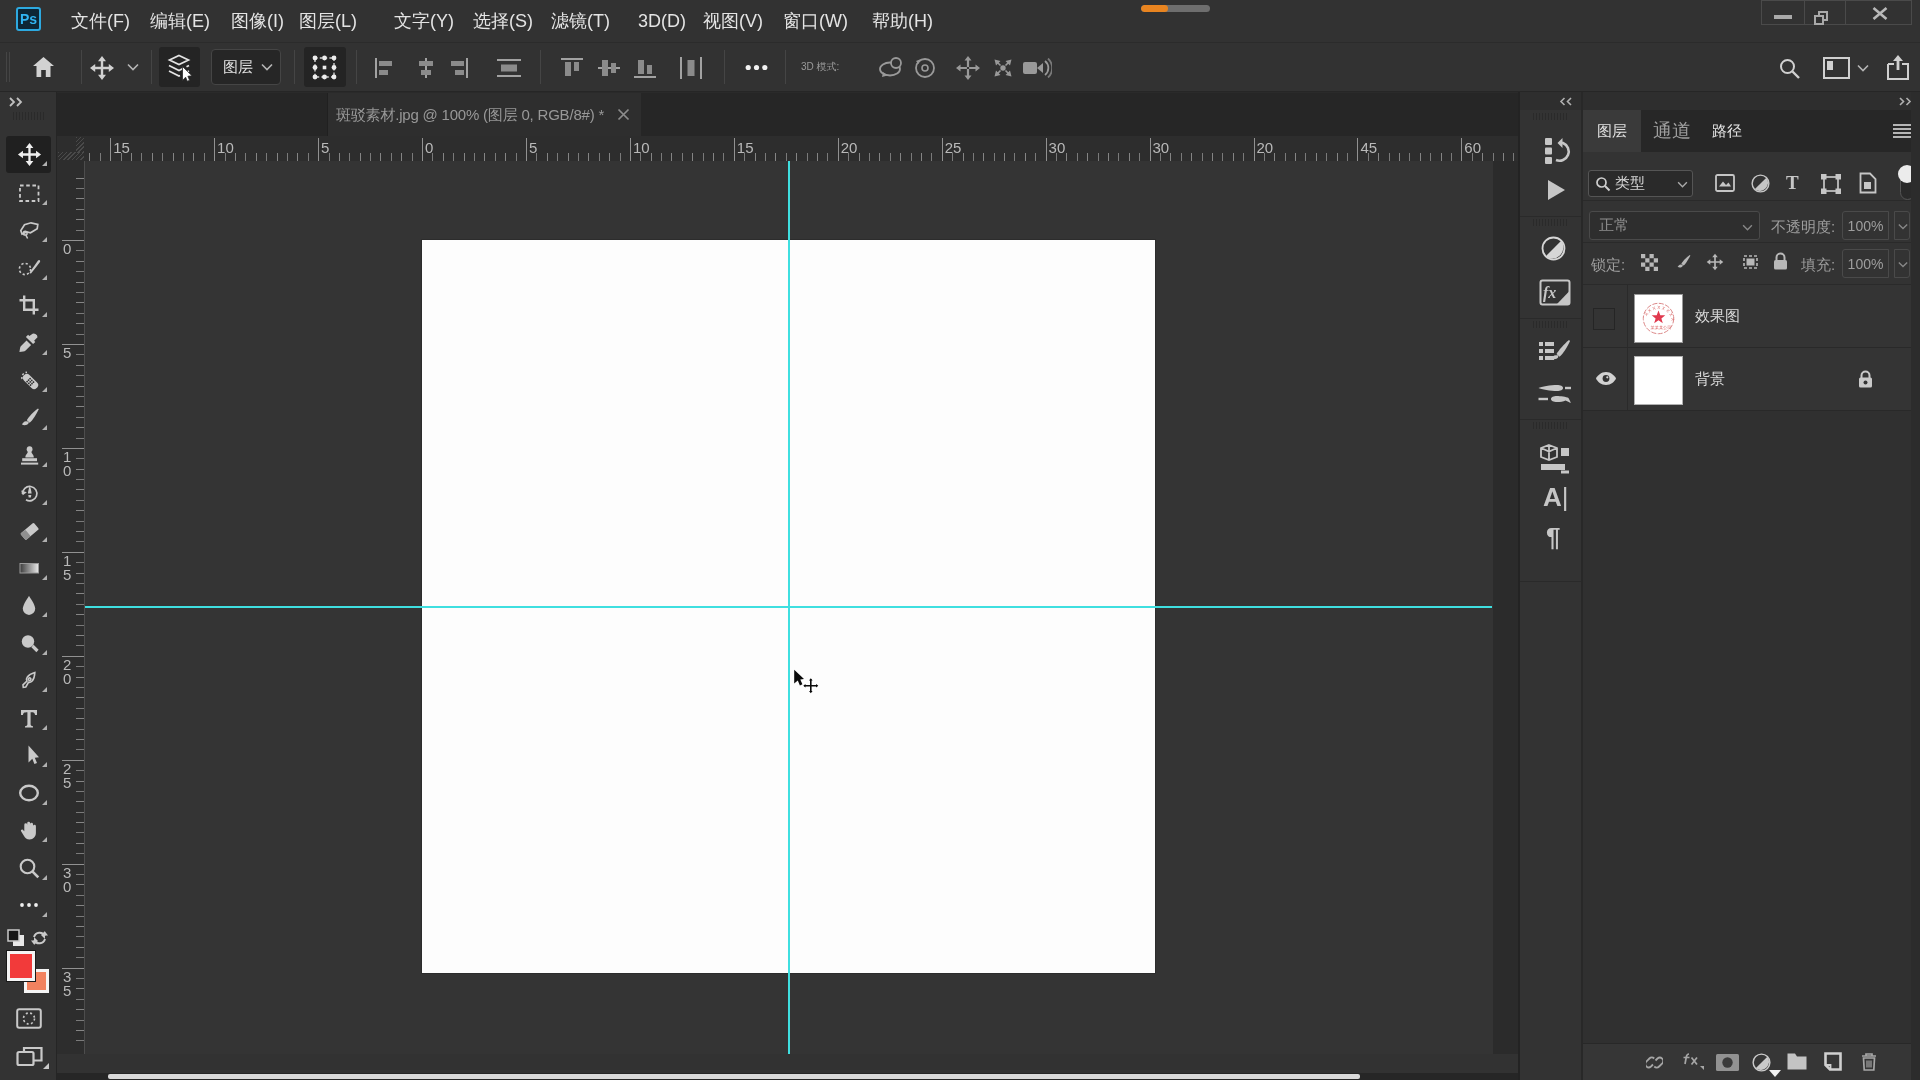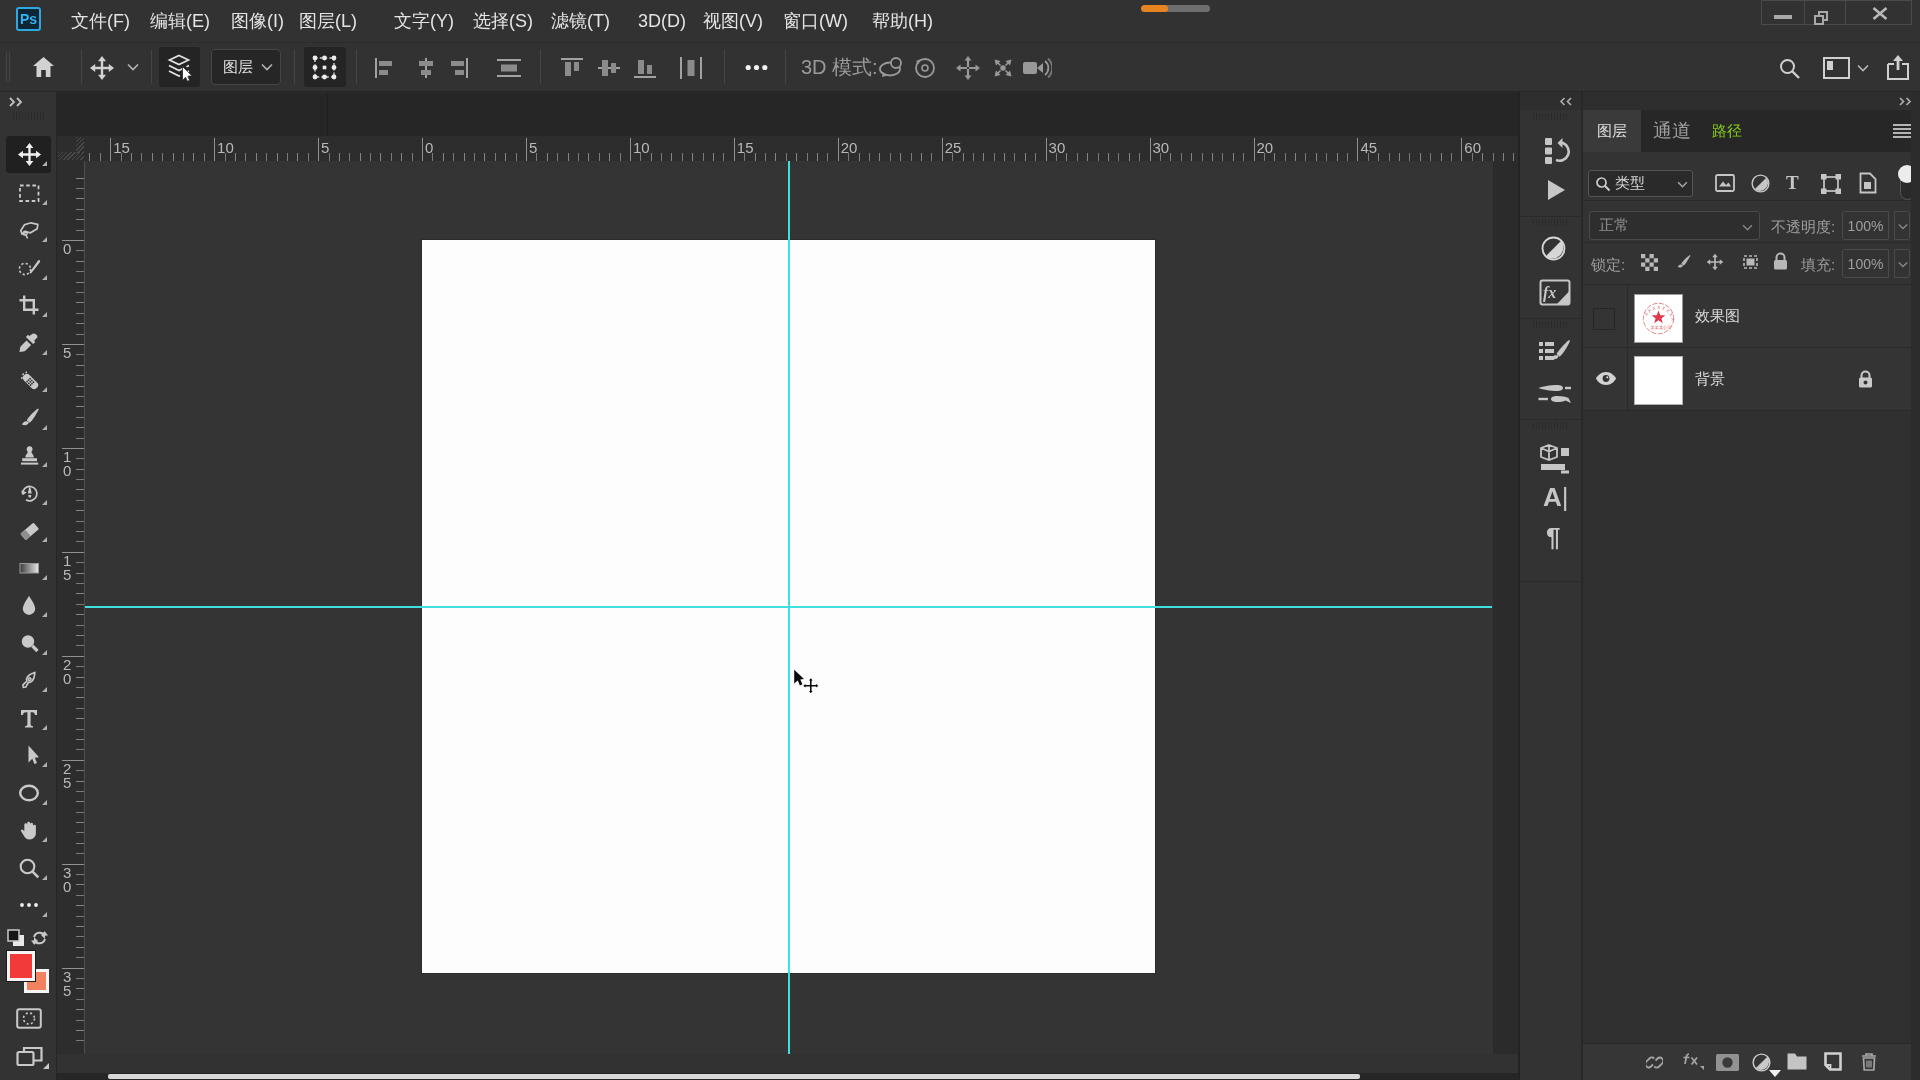--- a/index.html
+++ b/index.html
@@ -131,21 +131,21 @@
       <rect x="21" y="0" width="2" height="22" fill="#a2a2a2"></rect>
       <rect x="8.5" y="3" width="7" height="16" fill="#8b8b8b"></rect>
     </svg>
   <div class="sep" style="left:724px;top:50px;height:34px;"></div>
   <svg class="ic" style="left:745px;top:64px;" width="23" height="7" viewBox="0 0 23 7">
       <circle cx="3.2" cy="3.5" r="2.6" fill="#f2f2f2"></circle>
       <circle cx="11.5" cy="3.5" r="2.6" fill="#f2f2f2"></circle>
       <circle cx="19.8" cy="3.5" r="2.6" fill="#f2f2f2"></circle>
     </svg>
   <div class="sep" style="left:785px;top:50px;height:34px;"></div>
-  <div class="abs" style="left:801px;top:42px;height:50px;line-height:50px;color:#9a9a9a;font-size:20px;">3D 模式:</div>
+  <div class="abs" style="left:801px;top:42px;height:50px;line-height:50px;color:#9a9a9a;font-size:10px;">3D 模式:</div>
 
   <svg class="ic" style="left:877px;top:56px;" width="27" height="24" viewBox="0 0 27 24">
       <ellipse cx="13" cy="13" rx="10" ry="6.5" stroke="#999" stroke-width="1.8" fill="none"></ellipse>
       <circle cx="19" cy="7" r="5" stroke="#999" stroke-width="1.8" fill="#323232"></circle>
       <path d="M6 16 L10.5 19.5 L5 21 Z" fill="#999"></path>
     </svg>
   <svg class="ic" style="left:912px;top:55px;" width="26" height="26" viewBox="0 0 26 26">
       <circle cx="13" cy="13" r="9" stroke="#999" stroke-width="1.8" fill="none"></circle>
       <circle cx="13" cy="13" r="3" stroke="#999" stroke-width="1.6" fill="none"></circle>
       <path d="M4 6 L9 4 L6.5 9 Z" fill="#999"></path>
@@ -337,20 +337,26 @@
     </svg>
 
   <svg class="ic" style="left:16px;top:1045px;" width="27" height="22" viewBox="0 0 27 22">
       <rect x="1.5" y="7" width="16" height="13" rx="1.5" stroke="#c9c9c9" stroke-width="2.2" fill="none"></rect>
       <path d="M8 7 L8 3 L25.5 3 L25.5 15.5 L17.5 15.5" stroke="#c9c9c9" stroke-width="2.2" fill="none"></path>
     </svg>
   <div class="abs" style="left:43px;top:1063px;width:0;height:0;border-left:6px solid transparent;border-bottom:6px solid #c9c9c9;"></div>
 
   <div class="abs" id="tabbar" style="left:57px;top:92px;width:1461px;height:44px;background:#262626;border-top:1px solid #2a2a2a;"></div>
   <div class="abs" style="left:327px;top:93px;width:1px;height:43px;background:#202020;"></div>
+  <div class="abs" style="left:328px;top:93px;width:313px;height:43px;background:#2e2e2e;color:#989898;font-size:15px;line-height:43px;letter-spacing:-0.2px;overflow:hidden;">
+    <span style="margin-left:8px;">斑驳素材.jpg @ 100% (图层 0, RGB/8#) *</span>
+    <svg style="position:absolute;left:289px;top:15px;" width="13" height="13" viewBox="0 0 13 13">
+        <path d="M1.5 1.5 L11.5 11.5 M11.5 1.5 L1.5 11.5" stroke="#8c8c8c" stroke-width="1.7"></path>
+      </svg>
+  </div>
 
   <div class="abs" id="hruler" style="left:57px;top:136px;width:1461px;height:25px;background:#2d2d2d;">
       <div style="position:absolute;left:32.4px;top:17px;width:1px;height:8px;background:#858585;"></div>
       <div style="position:absolute;left:42.8px;top:17px;width:1px;height:8px;background:#7a7a7a;"></div>
       <div style="position:absolute;left:53.2px;top:2px;width:1px;height:23px;background:#919191;"></div>
       <div style="position:absolute;left:56.2px;top:3px;color:#b9b9b9;font-size:15px;">15</div>
       <div style="position:absolute;left:63.6px;top:17px;width:1px;height:8px;background:#7a7a7a;"></div>
       <div style="position:absolute;left:74.0px;top:17px;width:1px;height:8px;background:#858585;"></div>
       <div style="position:absolute;left:84.4px;top:17px;width:1px;height:8px;background:#7a7a7a;"></div>
       <div style="position:absolute;left:94.8px;top:17px;width:1px;height:8px;background:#858585;"></div>
@@ -692,21 +698,21 @@
       <path d="M22 29 L30 29" stroke="#c6c6c6" stroke-width="3"></path>
     </svg>
   <div class="abs" style="left:1543px;top:482px;color:#c6c6c6;font-size:26px;font-weight:bold;">A<span style="font-weight:normal;">|</span></div>
   <div class="abs" style="left:1546px;top:522px;color:#c6c6c6;font-size:26px;font-weight:bold;">¶</div>
 
   <div class="abs" id="panel" style="left:1583px;top:110px;width:337px;height:970px;background:#333333;">
 
     <div class="abs" style="left:0;top:0;width:337px;height:42px;background:#272727;"></div>
     <div class="abs" style="left:0;top:0;width:58px;height:42px;background:#3a3a3a;color:#e2e2e2;font-size:15px;text-align:center;line-height:42px;">图层</div>
     <div class="abs" style="left:70px;top:0;width:47px;height:42px;color:#9e9e9e;font-size:19px;line-height:42px;">通道</div>
-    <div class="abs" style="left:129px;top:0;width:47px;height:42px;color:#84cc16;font-size:15px;line-height:42px;">路径</div>
+    <div class="abs" style="left:129px;top:0;width:47px;height:42px;color:#e5e5e5;font-size:15px;line-height:42px;">路径</div>
     <div class="abs" style="left:310px;top:14px;width:18px;height:2px;background:#b5b5b5;box-shadow:0 4px 0 #b5b5b5,0 8px 0 #b5b5b5,0 12px 0 #b5b5b5;"></div>
 
     <div class="abs" style="left:5px;top:60px;width:105px;height:27px;background:#2a2a2a;border:1px solid #555;border-radius:3px;">
       <svg style="position:absolute;left:6px;top:5px;" width="16" height="16" viewBox="0 0 16 16">
           <circle cx="6.5" cy="6.5" r="4.5" stroke="#cfcfcf" stroke-width="1.7" fill="none"></circle>
           <path d="M10 10 L14.5 14.5" stroke="#cfcfcf" stroke-width="1.9"></path>
         </svg>
       <span style="position:absolute;left:26px;top:3px;color:#d5d5d5;font-size:15px;">类型</span>
       <svg style="position:absolute;left:88px;top:10px;" width="11" height="7" viewBox="0 0 12 8">
           <path d="M1 1.5 L6 6.5 L11 1.5" stroke="#aaa" stroke-width="1.6" fill="none"></path>

